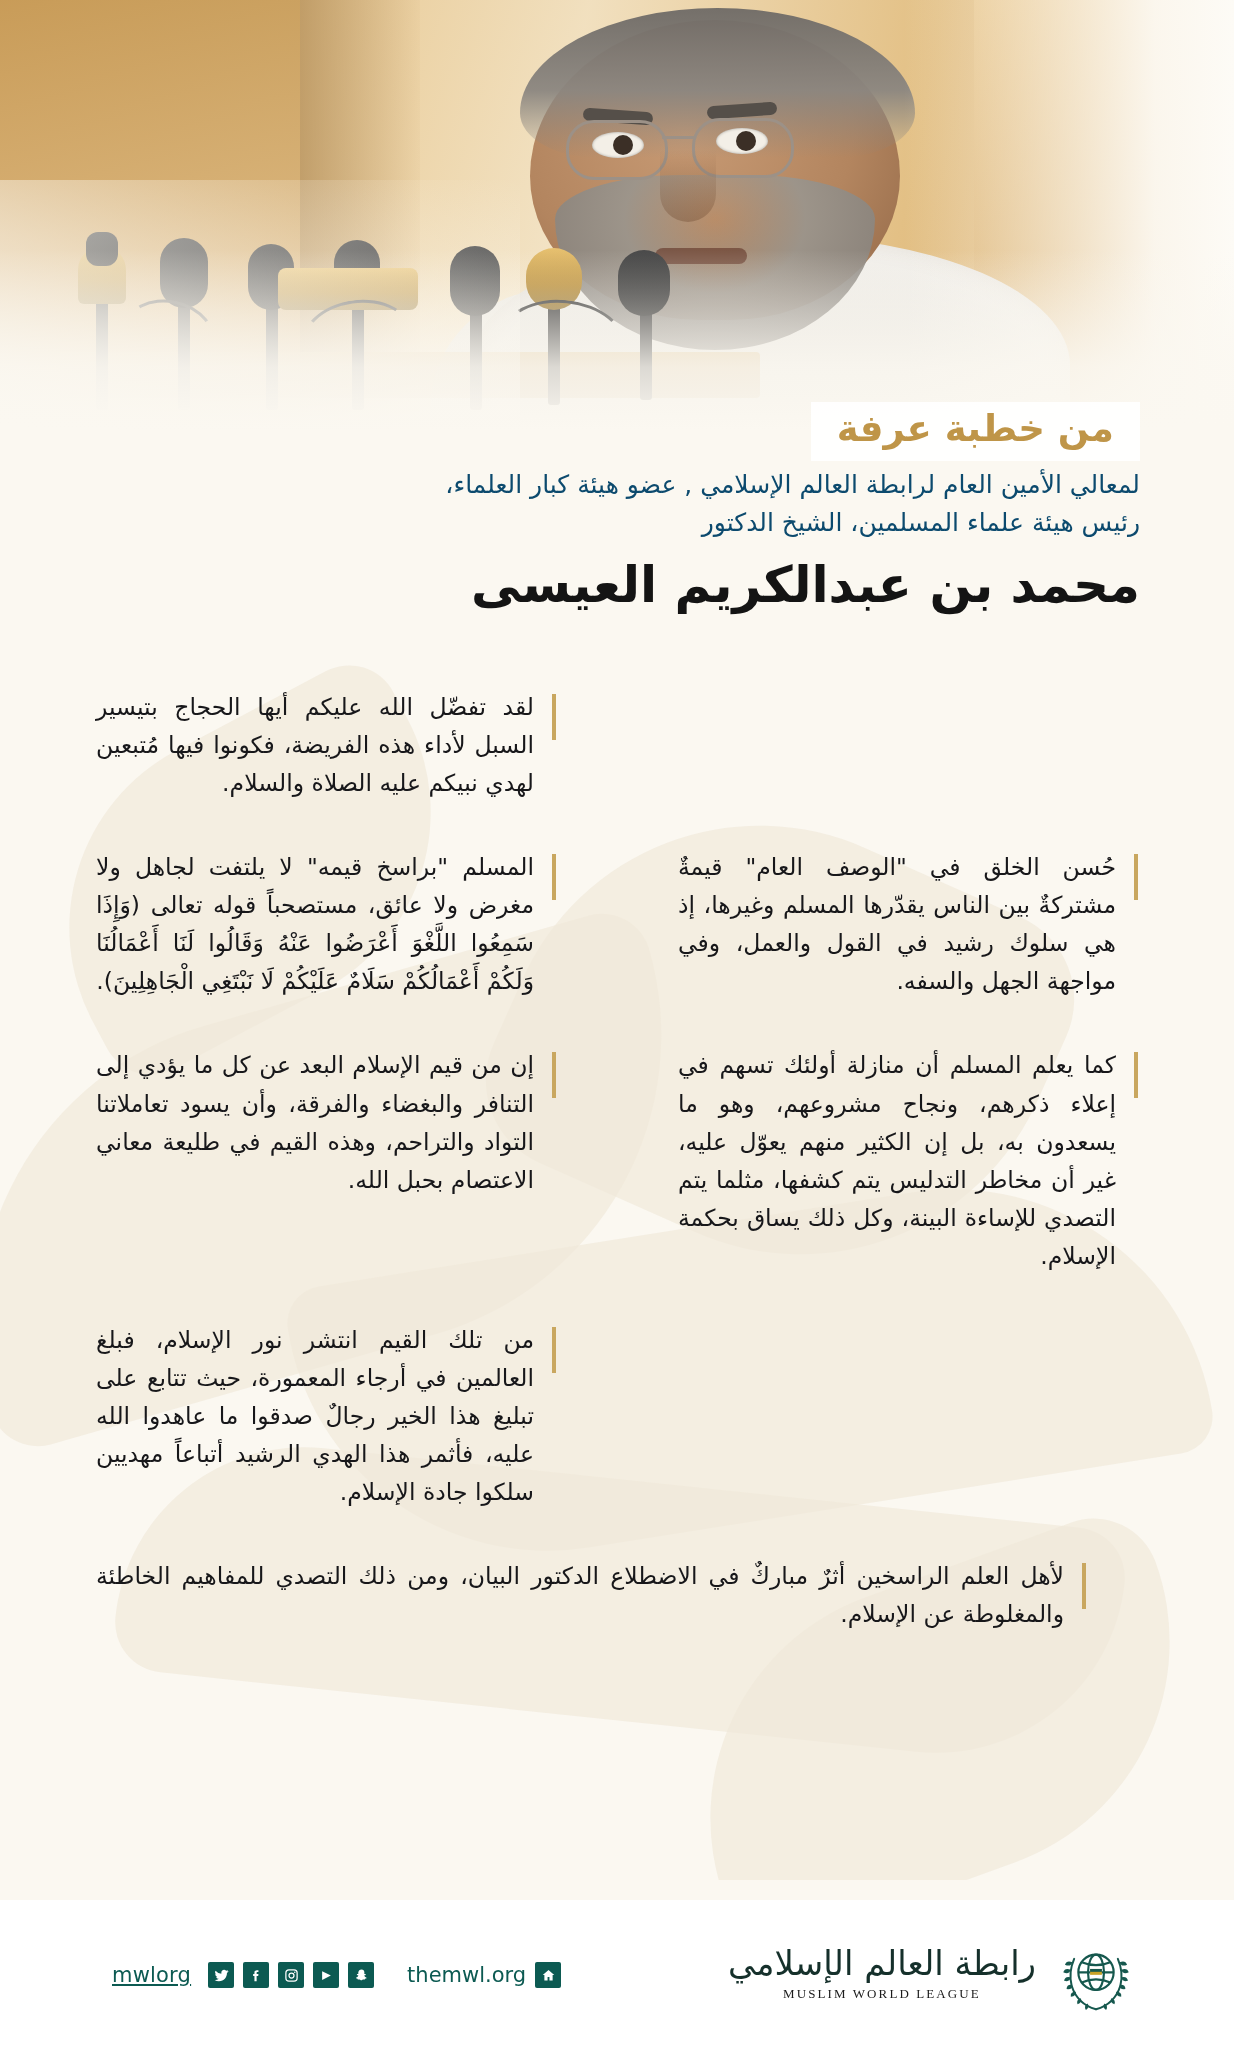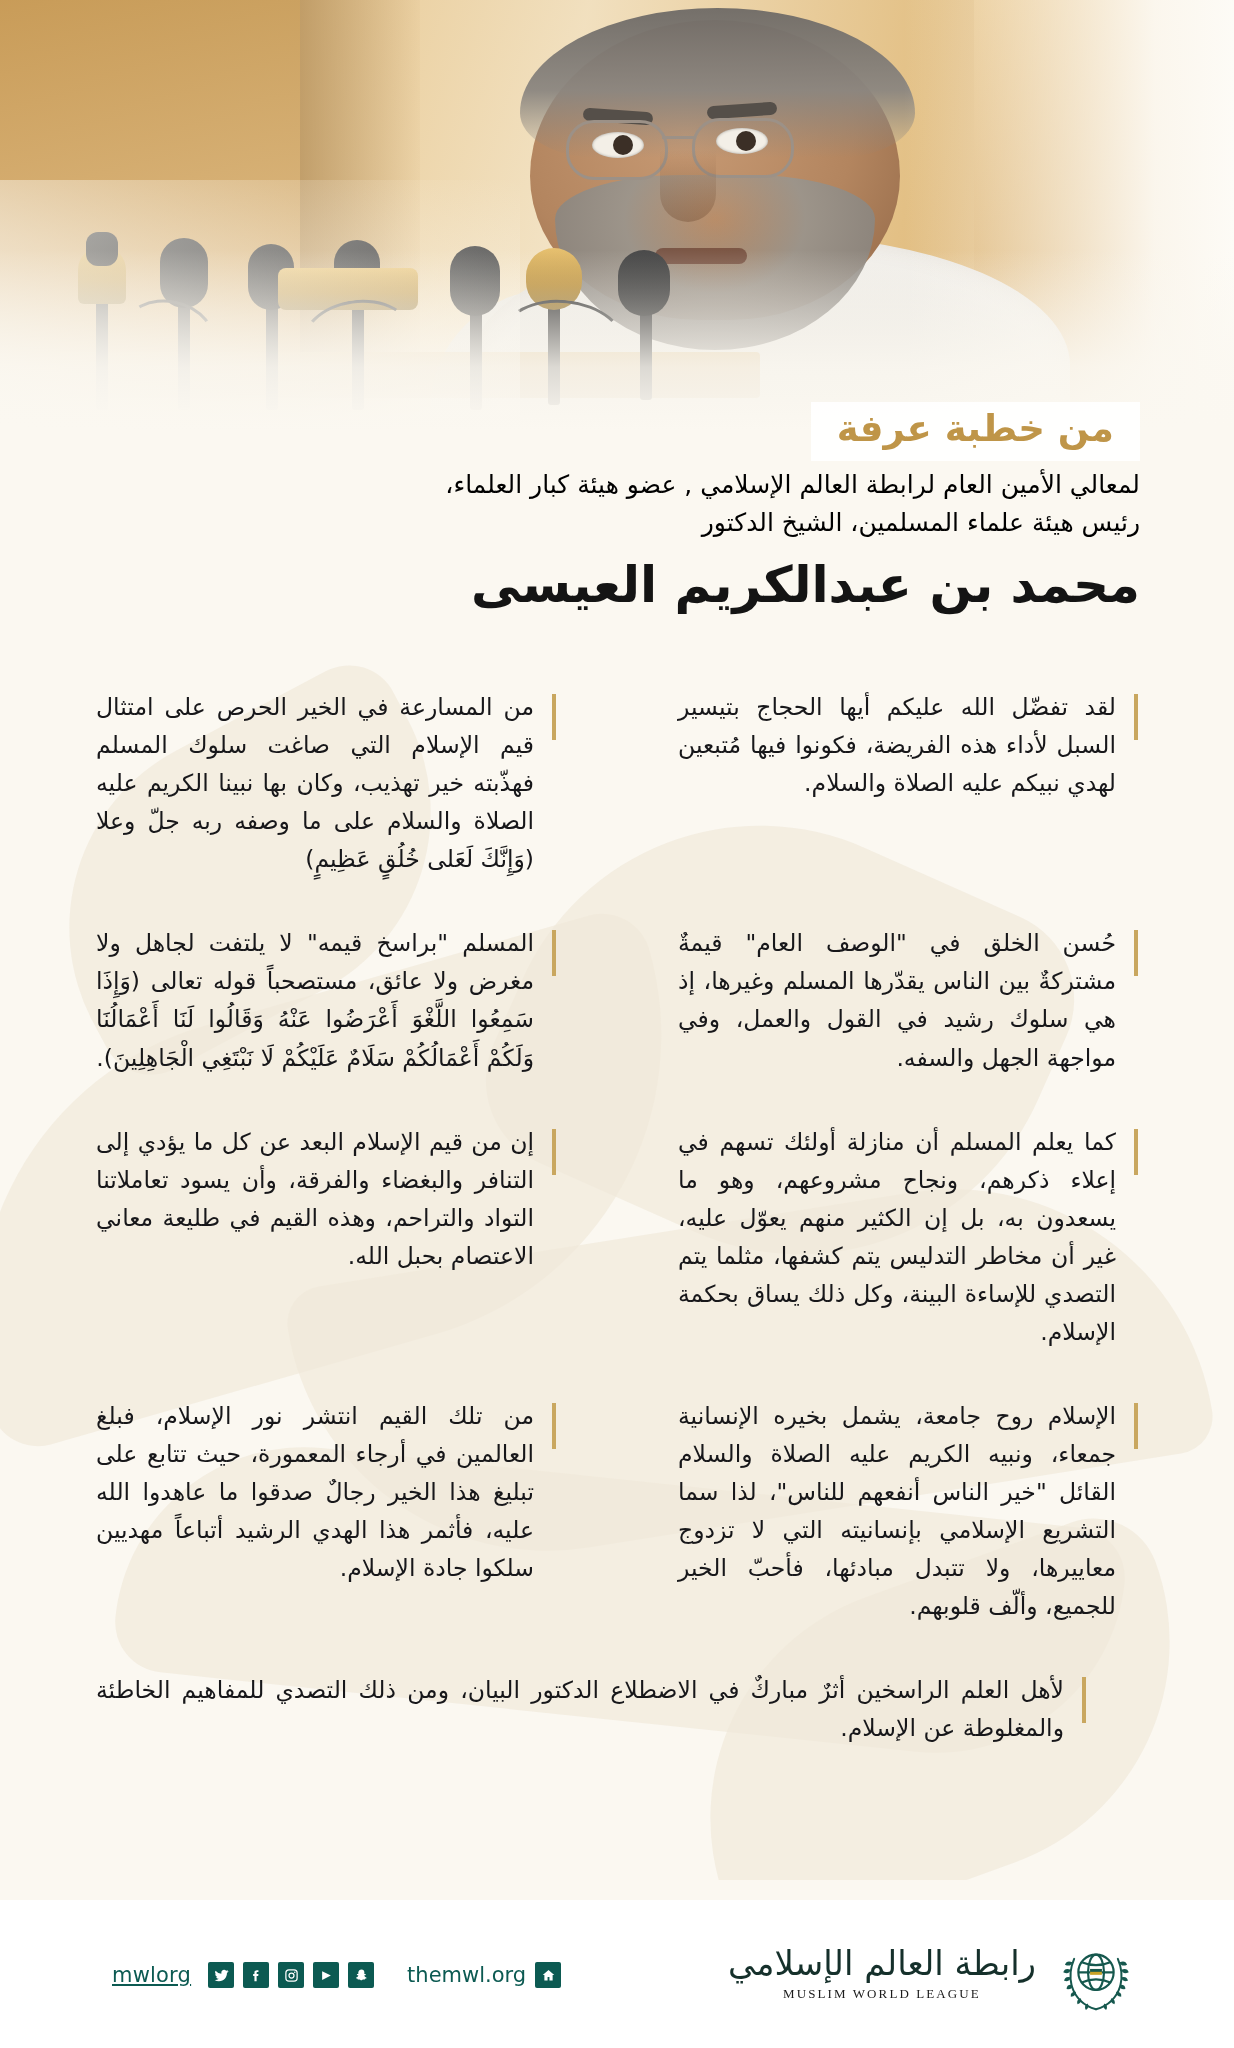--- a/index.html
+++ b/index.html
@@ -163,21 +163,21 @@
     direction: rtl;
     letter-spacing: 0px;
     line-height: 1.15;
   }
   .byline {
     position: absolute;
     right: 94px; top: 466px;
     width: 700px;
     text-align: right;
     direction: rtl;
-    color: #000000;
+    color: #0c4a6e;
     font-size: 25px;
     line-height: 1.5;
   }
   .speaker-name {
     position: absolute;
     right: 94px; top: 556px;
     width: 760px;
     text-align: right;
     direction: rtl;
     color: #141414;
@@ -385,21 +385,20 @@
     <div class="wm-stroke wm6"></div>
   </div>
 
   <div class="khutbah-badge">من خطبة عرفة</div>
   <div class="byline">لمعالي الأمين العام لرابطة العالم الإسلامي , عضو هيئة كبار العلماء، رئيس هيئة علماء المسلمين، الشيخ الدكتور</div>
   <div class="speaker-name">محمد بن عبدالكريم العيسى</div>
 
   <div class="content">
 
     <div class="row">
-      <div class="para">من المسارعة في الخير الحرص على امتثال قيم الإسلام التي صاغت سلوك المسلم فهذّبته خير تهذيب، وكان بها نبينا الكريم عليه الصلاة والسلام على ما وصفه ربه جلّ وعلا (وَإِنَّكَ لَعَلى خُلُقٍ عَظِيمٍ)</div>
       <div class="para">لقد تفضّل الله عليكم أيها الحجاج بتيسير السبل لأداء هذه الفريضة، فكونوا فيها مُتبعين لهدي نبيكم عليه الصلاة والسلام.</div>
     </div>
 
     <div class="spacer-row"></div>
 
     <div class="row">
       <div class="para">المسلم "براسخ قيمه" لا يلتفت لجاهل ولا مغرض ولا عائق، مستصحباً قوله تعالى (وَإِذَا سَمِعُوا اللَّغْوَ أَعْرَضُوا عَنْهُ وَقَالُوا لَنَا أَعْمَالُنَا وَلَكُمْ أَعْمَالُكُمْ سَلَامٌ عَلَيْكُمْ لَا نَبْتَغِي الْجَاهِلِينَ).</div>
       <div class="para">حُسن الخلق في "الوصف العام" قيمةٌ مشتركةٌ بين الناس يقدّرها المسلم وغيرها، إذ هي سلوك رشيد في القول والعمل، وفي مواجهة الجهل والسفه.</div>
     </div>
 
@@ -407,21 +406,20 @@
 
     <div class="row">
       <div class="para">إن من قيم الإسلام البعد عن كل ما يؤدي إلى التنافر والبغضاء والفرقة، وأن يسود تعاملاتنا التواد والتراحم، وهذه القيم في طليعة معاني الاعتصام بحبل الله.</div>
       <div class="para">كما يعلم المسلم أن منازلة أولئك تسهم في إعلاء ذكرهم، ونجاح مشروعهم، وهو ما يسعدون به، بل إن الكثير منهم يعوّل عليه، غير أن مخاطر التدليس يتم كشفها، مثلما يتم التصدي للإساءة البينة، وكل ذلك يساق بحكمة الإسلام.</div>
     </div>
 
     <div class="spacer-row"></div>
 
     <div class="row">
       <div class="para">من تلك القيم انتشر نور الإسلام، فبلغ العالمين في أرجاء المعمورة، حيث تتابع على تبليغ هذا الخير رجالٌ صدقوا ما عاهدوا الله عليه، فأثمر هذا الهدي الرشيد أتباعاً مهديين سلكوا جادة الإسلام.</div>
-      <div class="para">الإسلام روح جامعة، يشمل بخيره الإنسانية جمعاء، ونبيه الكريم عليه الصلاة والسلام القائل "خير الناس أنفعهم للناس"، لذا سما التشريع الإسلامي بإنسانيته التي لا تزدوج معاييرها، ولا تتبدل مبادئها، فأحبّ الخير للجميع، وألّف قلوبهم.</div>
     </div>
 
     <div class="spacer-row"></div>
 
     <div class="row">
       <div class="para wide">لأهل العلم الراسخين أثرٌ مباركٌ في الاضطلاع الدكتور البيان، ومن ذلك التصدي للمفاهيم الخاطئة والمغلوطة عن الإسلام.</div>
     </div>
 
   </div>
 

